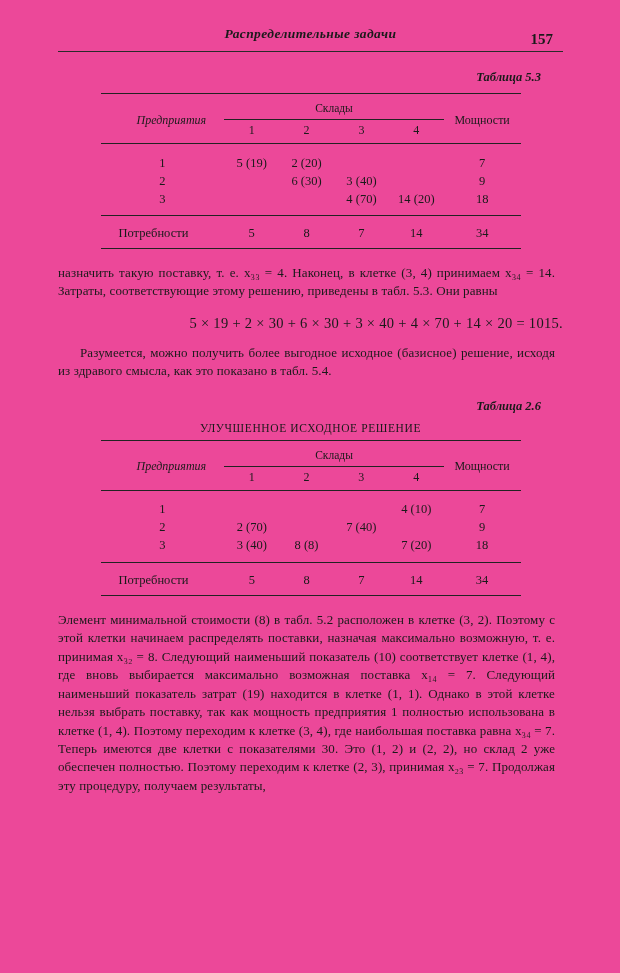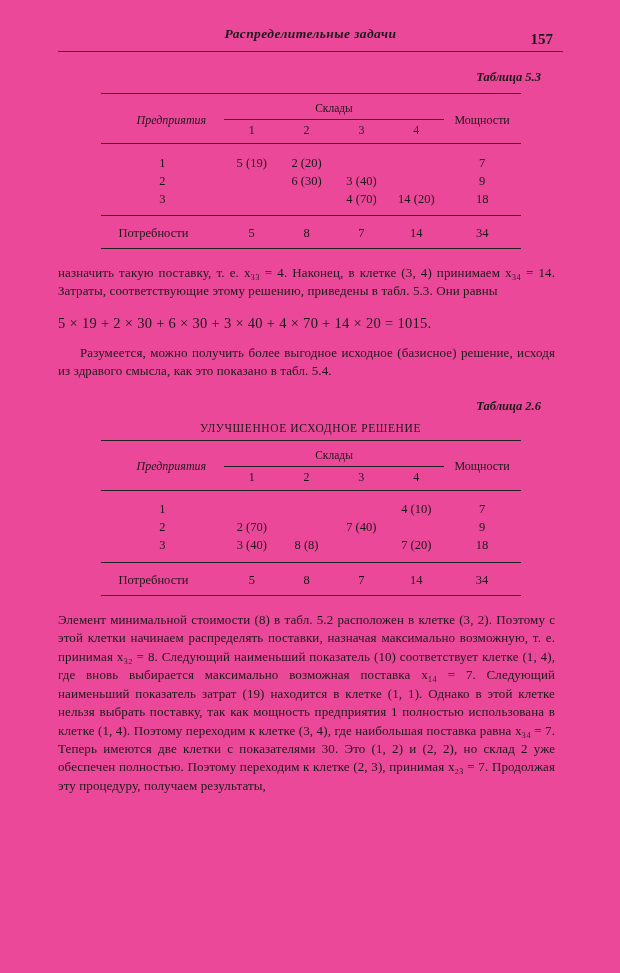--- a/index.html
+++ b/index.html
@@ -132,21 +132,21 @@
   p.body {
     font-size: 13px;
     line-height: 1.42;
     text-align: justify;
     margin: 12px 8px 0 0;
     letter-spacing: 0.1px;
     font-family: Liberation Serif, serif;
   }
   p.indent { text-indent: 22px; }
   .formula {
-    text-align: left;
+    text-align: right;
     font-size: 14.5px;
     margin: 14px 0 4px 0;
     letter-spacing: 0.3px;
   }
 </style>
 </head>
 <body>
 
 <div class="page">
   <div class="content">

